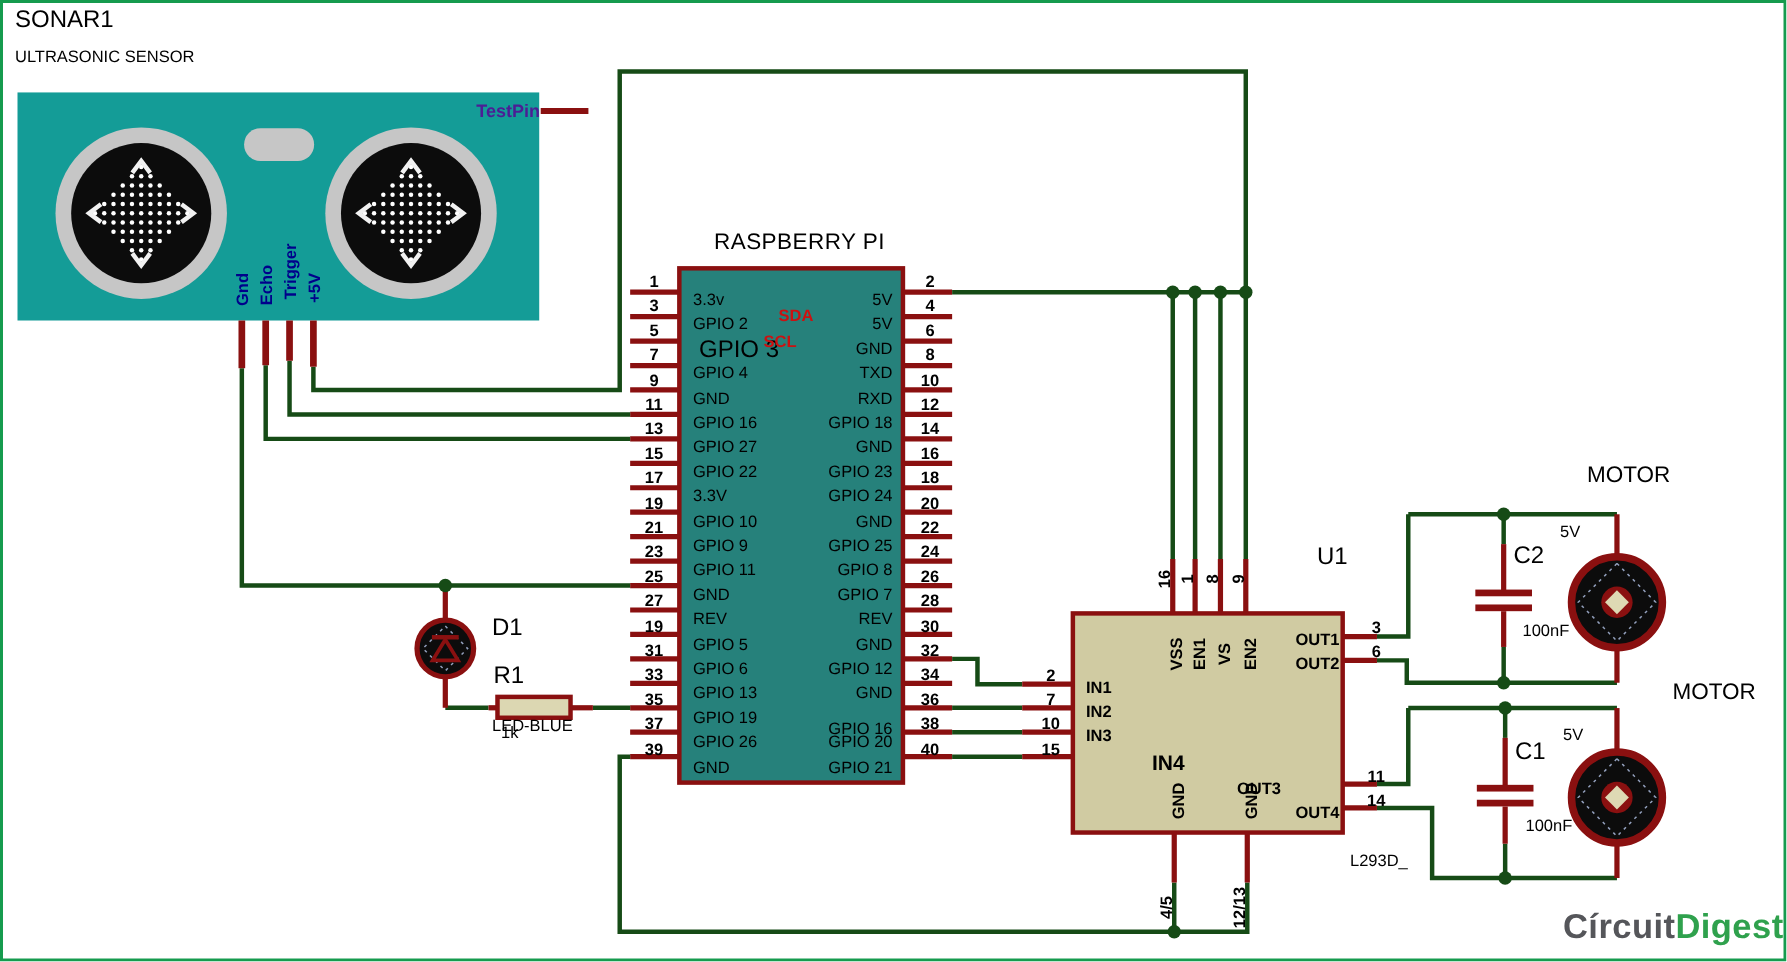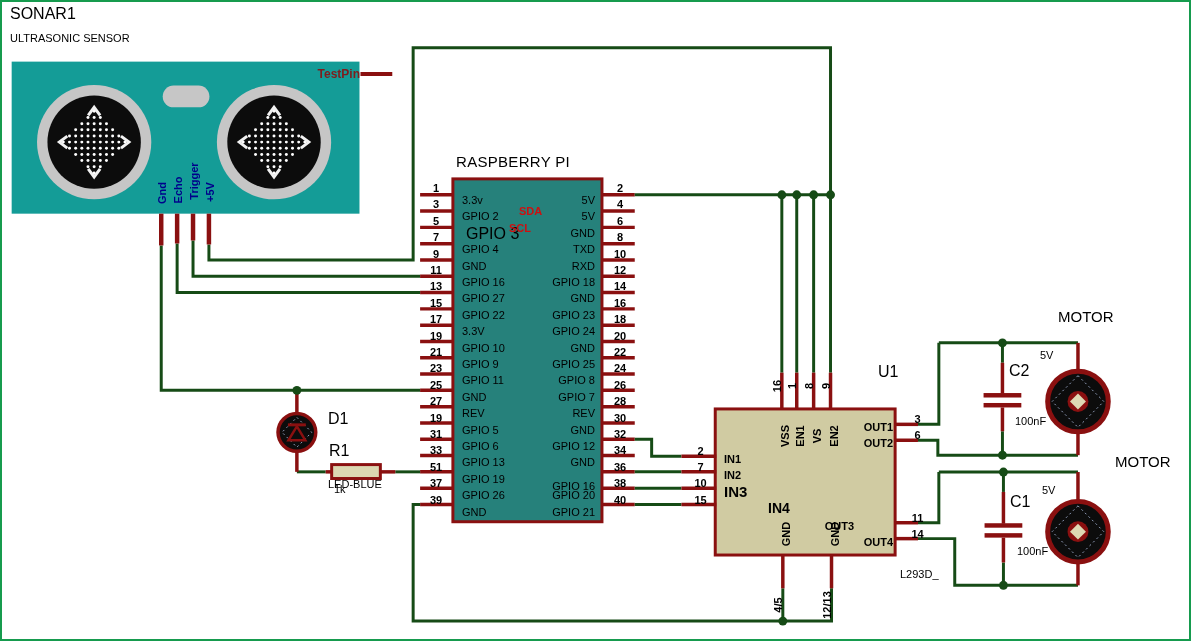--- a/index.html
+++ b/index.html
@@ -275,28 +275,31 @@
       <circle cx="1081" cy="533" r="10.5" fill="#8a1010"></circle>
       <polygon points="1081,525 1089,533 1081,541 1073,533" fill="#ded9b4"></polygon>
       <circle cx="295" cy="433" r="19" fill="#0c0c0c" stroke="#8a1010" stroke-width="3.5"></circle>
       <polygon points="295,418 310,433 295,448 280,433" fill="none" stroke="#93a0bd" stroke-width="1" stroke-dasharray="2,3"></polygon>
       <line x1="286" y1="425.5" x2="304" y2="425.5" stroke="#8a1010" stroke-width="3"></line>
       <path d="M295 427 L286.5 441 L303.5 441 Z" fill="none" stroke="#8a1010" stroke-width="2.5"></path>
     </svg>
 
   <div class="lbl" style="left:8px;top:5px;font-size:16px;">SONAR1</div>
   <div class="lbl" style="left:8px;top:30px;font-size:11px;">ULTRASONIC SENSOR</div>
-  <div class="lbl b" style="left:258px;top:66px;width:100px;text-align:right;color:#7f1d1d;font-size:12px;">TestPin</div>
-  <div class="lbl" style="left:454px;top:153px;font-size:15px;letter-spacing:.3px;">RASPBERRY PI</div>
+  <div class="lbl b" style="left:258px;top:66px;width:100px;text-align:right;color:#4c1d95;font-size:12px;">TestPin</div>
+  <div class="lbl" style="left:474px;top:153px;font-size:15px;letter-spacing:.3px;">RASPBERRY PI</div>
   <div class="lbl" style="left:876px;top:363px;font-size:16px;">U1</div>
   <div class="lbl" style="left:898px;top:566px;font-size:11px;">L293D_</div>
   <div class="lbl" style="left:326px;top:410px;font-size:16px;">D1</div>
   <div class="lbl" style="left:326px;top:436px;font-size:11px;margin-top:40px;">LED-BLUE</div>
   <div class="lbl" style="left:327px;top:442px;font-size:16px;">R1</div>
   <div class="lbl" style="left:332px;top:481px;font-size:11px;">1k</div>
+  <div class="logo">
+    <span style="color:#55565a;">Círcuit</span><span style="color:#2fa14d;">Digest</span>
+  </div>
 <div class="lbl rot b" style="left: 114.5px; top: 184px; width: 90px; font-size: 11px; color: rgb(0, 0, 139);">Gnd</div>
     <div class="lbl rot b" style="left: 130.5px; top: 181px; width: 90px; font-size: 11px; color: rgb(0, 0, 139);">Echo</div>
     <div class="lbl rot b" style="left: 146.5px; top: 172px; width: 90px; font-size: 11px; color: rgb(0, 0, 139);">Trigger</div>
     <div class="lbl rot b" style="left: 162.5px; top: 183px; width: 90px; font-size: 11px; color: rgb(0, 0, 139);">+5V</div>
     <div class="lbl b" style="left: 417px; top: 180px; width: 34px; text-align: center; font-size: 11px;">1</div>
     <div class="lbl b" style="left: 601px; top: 180px; width: 34px; text-align: center; font-size: 11px;">2</div>
     <div class="lbl" style="left: 460px; top: 192px; font-size: 11px;">3.3v</div>
     <div class="lbl" style="left: 461px; top: 192px; width: 132px; text-align: right; font-size: 11px;">5V</div>
     <div class="lbl b" style="left: 417px; top: 196.4px; width: 34px; text-align: center; font-size: 11px;">3</div>
     <div class="lbl b" style="left: 601px; top: 196.4px; width: 34px; text-align: center; font-size: 11px;">4</div>
@@ -355,40 +358,40 @@
     <div class="lbl" style="left: 460px; top: 421.6px; font-size: 11px;">GPIO 5</div>
     <div class="lbl" style="left: 461px; top: 421.6px; width: 132px; text-align: right; font-size: 11px;">GND</div>
     <div class="lbl b" style="left: 417px; top: 426px; width: 34px; text-align: center; font-size: 11px;">31</div>
     <div class="lbl b" style="left: 601px; top: 426px; width: 34px; text-align: center; font-size: 11px;">32</div>
     <div class="lbl" style="left: 460px; top: 438px; font-size: 11px;">GPIO 6</div>
     <div class="lbl" style="left: 461px; top: 438px; width: 132px; text-align: right; font-size: 11px;">GPIO 12</div>
     <div class="lbl b" style="left: 417px; top: 442.4px; width: 34px; text-align: center; font-size: 11px;">33</div>
     <div class="lbl b" style="left: 601px; top: 442.4px; width: 34px; text-align: center; font-size: 11px;">34</div>
     <div class="lbl" style="left: 460px; top: 454.4px; font-size: 11px;">GPIO 13</div>
     <div class="lbl" style="left: 461px; top: 454.4px; width: 132px; text-align: right; font-size: 11px;">GND</div>
-    <div class="lbl b" style="left: 417px; top: 458.8px; width: 34px; text-align: center; font-size: 11px;">51</div>
+    <div class="lbl b" style="left: 417px; top: 458.8px; width: 34px; text-align: center; font-size: 11px;">35</div>
     <div class="lbl b" style="left: 601px; top: 458.8px; width: 34px; text-align: center; font-size: 11px;">36</div>
     <div class="lbl" style="left: 460px; top: 470.8px; font-size: 11px;">GPIO 19</div>
     <div class="lbl" style="left: 461px; top: 478px; width: 132px; text-align: right; font-size: 11px;">GPIO 16</div>
     <div class="lbl b" style="left: 417px; top: 475.2px; width: 34px; text-align: center; font-size: 11px;">37</div>
     <div class="lbl b" style="left: 601px; top: 475.2px; width: 34px; text-align: center; font-size: 11px;">38</div>
     <div class="lbl" style="left: 460px; top: 487.2px; font-size: 11px;">GPIO 26</div>
     <div class="lbl" style="left: 461px; top: 487.2px; width: 132px; text-align: right; font-size: 11px;">GPIO 20</div>
     <div class="lbl b" style="left: 417px; top: 491.6px; width: 34px; text-align: center; font-size: 11px;">39</div>
     <div class="lbl b" style="left: 601px; top: 491.6px; width: 34px; text-align: center; font-size: 11px;">40</div>
     <div class="lbl" style="left: 460px; top: 503.6px; font-size: 11px;">GND</div>
     <div class="lbl" style="left: 461px; top: 503.6px; width: 132px; text-align: right; font-size: 11px;">GPIO 21</div>
     <div class="lbl b" style="left: 517px; top: 203px; font-size: 11px; color: rgb(204, 17, 17);">SDA</div>
     <div class="lbl b" style="left: 507px; top: 220px; font-size: 11px; color: rgb(204, 17, 17);">SCL</div>
     <div class="lbl b" style="left: 682px; top: 443px; width: 33px; text-align: center; font-size: 11px;">2</div>
     <div class="lbl b" style="left: 722px; top: 451px; font-size: 11px;">IN1</div>
     <div class="lbl b" style="left: 682px; top: 458.8px; width: 33px; text-align: center; font-size: 11px;">7</div>
     <div class="lbl b" style="left: 722px; top: 466.8px; font-size: 11px;">IN2</div>
     <div class="lbl b" style="left: 682px; top: 475.2px; width: 33px; text-align: center; font-size: 11px;">10</div>
-    <div class="lbl b" style="left: 722px; top: 483.2px; font-size: 15px;">IN3</div>
+    <div class="lbl b" style="left: 722px; top: 483.2px; font-size: 11px;">IN3</div>
     <div class="lbl b" style="left: 682px; top: 491.6px; width: 33px; text-align: center; font-size: 11px;">15</div>
     <div class="lbl b" style="left: 752px; top: 499.6px; font-size: 14px; margin-left: 14px;">IN4</div>
     <div class="lbl b" style="left: 899px; top: 411px; width: 33px; text-align: center; font-size: 11px;">3</div>
     <div class="lbl b" style="left: 760px; top: 419px; width: 131px; text-align: right; font-size: 11px;">OUT1</div>
     <div class="lbl b" style="left: 899px; top: 427px; width: 33px; text-align: center; font-size: 11px;">6</div>
     <div class="lbl b" style="left: 760px; top: 435px; width: 131px; text-align: right; font-size: 11px;">OUT2</div>
     <div class="lbl b" style="left: 899px; top: 510px; width: 33px; text-align: center; font-size: 11px;">11</div>
     <div class="lbl b" style="left: 721px; top: 518px; width: 131px; text-align: right; font-size: 11px;">OUT3</div>
     <div class="lbl b" style="left: 899px; top: 526px; width: 33px; text-align: center; font-size: 11px;">14</div>
     <div class="lbl b" style="left: 760px; top: 534px; width: 131px; text-align: right; font-size: 11px;">OUT4</div>

